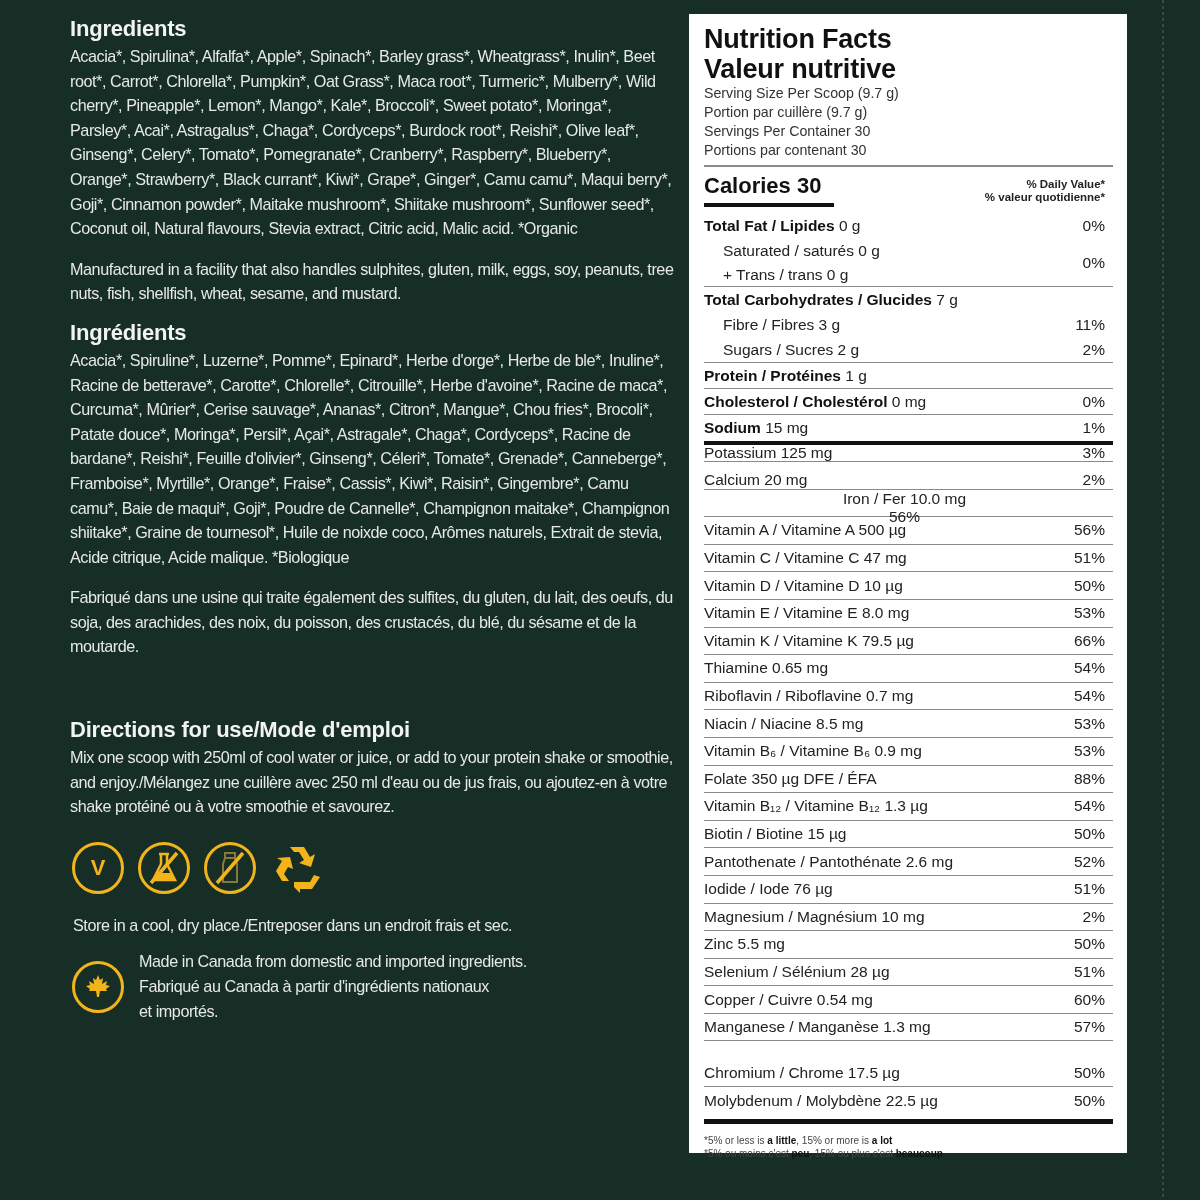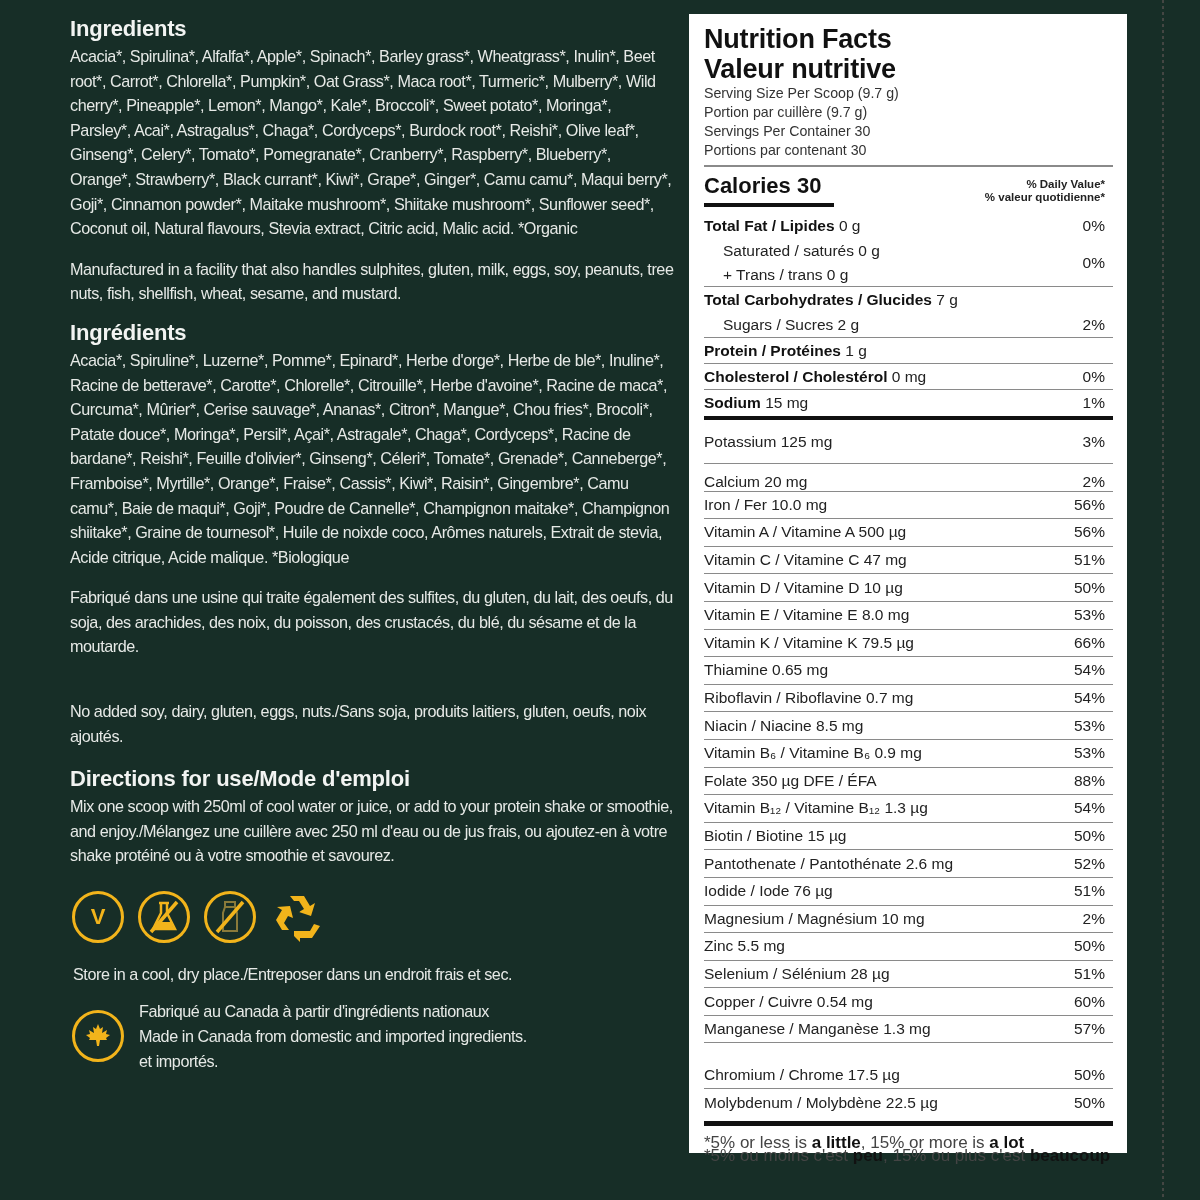--- a/index.html
+++ b/index.html
@@ -53,40 +53,39 @@
   .cal-bar { height: 4px; width: 130px; background: #111; margin-top: 4px; }
   .dv-head { text-align: right; font-size: 11.5px; font-weight: bold; color: #222; line-height: 13px; padding-top: 5px; padding-right: 8px; }
   .row {
     display: flex; justify-content: space-between; align-items: center;
     font-size: 15.5px; color: #222; padding: 0 8px 0 0; border-bottom: 1.5px solid #8a8a8a;
   }
   .row .nm b { font-weight: bold; color: #111; }
   .row.sub .nm { padding-left: 19px; }
   .row.noline { border-bottom: none; }
   .pct { text-align: right; }
-  .foot { font-size: 17px; line-height: 13px; color: #444; padding-top: 10px; }
+  .foot { font-size: 10px; line-height: 13px; color: #444; padding-top: 10px; }
   .foot b { color: #111; }
 </style>
 </head>
 <body>
 
 <div class="seam"></div>
 
 <div class="left">
   <h2>Ingredients</h2>
   <p>Acacia*, Spirulina*, Alfalfa*, Apple*, Spinach*, Barley grass*, Wheatgrass*, Inulin*, Beet root*, Carrot*, Chlorella*, Pumpkin*, Oat Grass*, Maca root*, Turmeric*, Mulberry*, Wild cherry*, Pineapple*, Lemon*, Mango*, Kale*, Broccoli*, Sweet potato*, Moringa*, Parsley*, Acai*, Astragalus*, Chaga*, Cordyceps*, Burdock root*, Reishi*, Olive leaf*, Ginseng*, Celery*, Tomato*, Pomegranate*, Cranberry*, Raspberry*, Blueberry*, Orange*, Strawberry*, Black currant*, Kiwi*, Grape*, Ginger*, Camu camu*, Maqui berry*, Goji*, Cinnamon powder*, Maitake mushroom*, Shiitake mushroom*, Sunflower seed*, Coconut oil, Natural flavours, Stevia extract, Citric acid, Malic acid. *Organic</p>
   <div class="gap-s"></div>
   <p>Manufactured in a facility that also handles sulphites, gluten, milk, eggs, soy, peanuts, tree nuts, fish, shellfish, wheat, sesame, and mustard.</p>
   <div style="height:12px"></div>
   <h2>Ingrédients</h2>
   <p>Acacia*, Spiruline*, Luzerne*, Pomme*, Epinard*, Herbe d'orge*, Herbe de ble*, Inuline*, Racine de betterave*, Carotte*, Chlorelle*, Citrouille*, Herbe d'avoine*, Racine de maca*, Curcuma*, Mûrier*, Cerise sauvage*, Ananas*, Citron*, Mangue*, Chou fries*, Brocoli*, Patate douce*, Moringa*, Persil*, Açai*, Astragale*, Chaga*, Cordyceps*, Racine de bardane*, Reishi*, Feuille d'olivier*, Ginseng*, Céleri*, Tomate*, Grenade*, Canneberge*, Framboise*, Myrtille*, Orange*, Fraise*, Cassis*, Kiwi*, Raisin*, Gingembre*, Camu camu*, Baie de maqui*, Goji*, Poudre de Cannelle*, Champignon maitake*, Champignon shiitake*, Graine de tournesol*, Huile de noixde coco, Arômes naturels, Extrait de stevia, Acide citrique, Acide malique. *Biologique</p>
   <div class="gap-s"></div>
   <p>Fabriqué dans une usine qui traite également des sulfites, du gluten, du lait, des oeufs, du soja, des arachides, des noix, du poisson, des crustacés, du blé, du sésame et de la moutarde.</p>
   <div class="gap-l"></div>
-  <p>No added soy, dairy, gluten, eggs, nuts./Sans soja, produits laitiers, gluten, oeufs, noix ajoutés.</p>
   <div style="height:16px"></div>
   <h2>Directions for use/Mode d'emploi</h2>
   <p>Mix one scoop with 250ml of cool water or juice, or add to your protein shake or smoothie, and enjoy./Mélangez une cuillère avec 250 ml d'eau ou de jus frais, ou ajoutez-en à votre shake protéiné ou à votre smoothie et savourez.</p>
 
   <div class="icons">
     <div class="icon-circ">
       <span style="color:#f2b41b;font-weight:bold;font-size:22px;">V</span>
     </div>
     <div class="icon-circ">
       <svg width="44" height="44" viewBox="0 0 44 44">
@@ -114,22 +113,22 @@
 
   <p class="store">Store in a cool, dry place./Entreposer dans un endroit frais et sec.</p>
 
   <div class="canada">
     <div class="icon-circ">
       <svg width="30" height="30" viewBox="0 0 30 30">
         <path d="M15 3 L17 8 L20 6 L19 12 L24 9 L23 13 L27 14 L23 17 L24 19 L17 19 L16 25 L14 25 L13 19 L6 19 L7 17 L3 14 L7 13 L6 9 L11 12 L10 6 L13 8 Z" fill="#f2b41b"></path>
       </svg>
     </div>
     <div>
+      <p>Made in Canada from domestic and imported ingredients.</p>
       <p>Fabriqué au Canada à partir d'ingrédients nationaux</p>
-      <p>Made in Canada from domestic and imported ingredients.</p>
       <p>et importés.</p>
     </div>
   </div>
 </div>
 
 <div class="label">
   <div class="nf-title">Nutrition Facts</div>
   <div class="nf-title">Valeur nutritive</div>
   <div class="serv">Serving Size Per Scoop (9.7 g)</div>
   <div class="serv">Portion par cuillère (9.7 g)</div>
@@ -156,48 +155,52 @@
     <span class="nm" style="line-height:24px;">
       <div>Saturated / saturés 0 g</div>
       <div>+ Trans / trans 0 g</div>
     </span>
     <span class="pct">0%</span>
   </div>
   <div class="row noline" style="height:25px;">
     <span class="nm"><b>Total Carbohydrates / Glucides</b> <span>7 g</span></span>
     <span class="pct"></span>
   </div>
+  <div class="row sub noline" style="height:25px;">
+    <span class="nm">Fibre / Fibres 3 g</span>
+    <span class="pct">11%</span>
+  </div>
   <div class="row sub" style="height:26px;">
     <span class="nm">Sugars / Sucres 2 g</span>
     <span class="pct">2%</span>
   </div>
   <div class="row" style="height:26px;">
     <span class="nm"><b>Protein / Protéines</b> <span>1 g</span></span>
     <span class="pct"></span>
   </div>
   <div class="row" style="height:26px;">
     <span class="nm"><b>Cholesterol / Cholestérol</b> <span>0 mg</span></span>
     <span class="pct">0%</span>
   </div>
   <div class="row noline" style="height:26px;">
     <span class="nm"><b>Sodium</b> <span>15 mg</span></span>
     <span class="pct">1%</span>
   </div>
   <div class="rule-thick" style="height:4px;"></div>
 
   <div id="micros">
-      <div class="row" style="height: 44px;">
+      <div class="row" style="height: 17px;">
         <span class="nm">Potassium 125 mg</span>
         <span class="pct">3%</span>
       </div>
       <div class="row" style="height: 27.6px; align-items: flex-end;">
         <span class="nm">Calcium 20 mg</span>
         <span class="pct">2%</span>
       </div>
-      <div class="row" style="height: 27.6px;">
+      <div class="row" style="height: 27.6px; flex-direction: column;">
         <span class="nm">Iron / Fer 10.0 mg</span>
         <span class="pct">56%</span>
       </div>
       <div class="row" style="height: 27.6px;">
         <span class="nm">Vitamin A / Vitamine A 500 µg</span>
         <span class="pct">56%</span>
       </div>
       <div class="row" style="height: 27.6px;">
         <span class="nm">Vitamin C / Vitamine C 47 mg</span>
         <span class="pct">51%</span>

